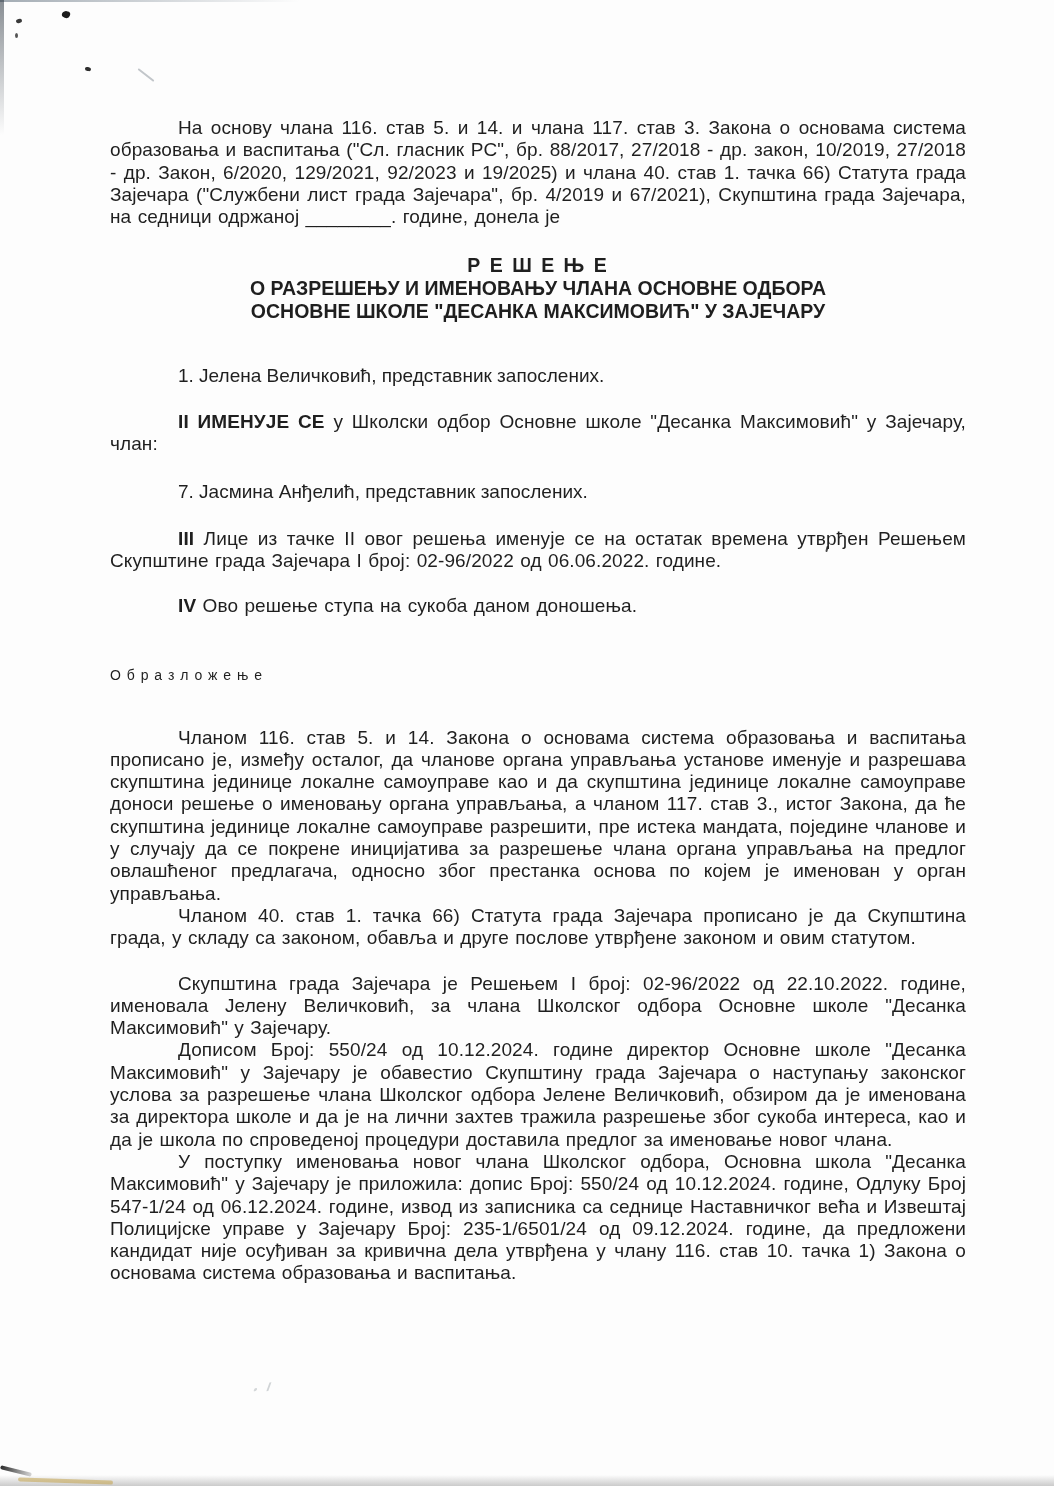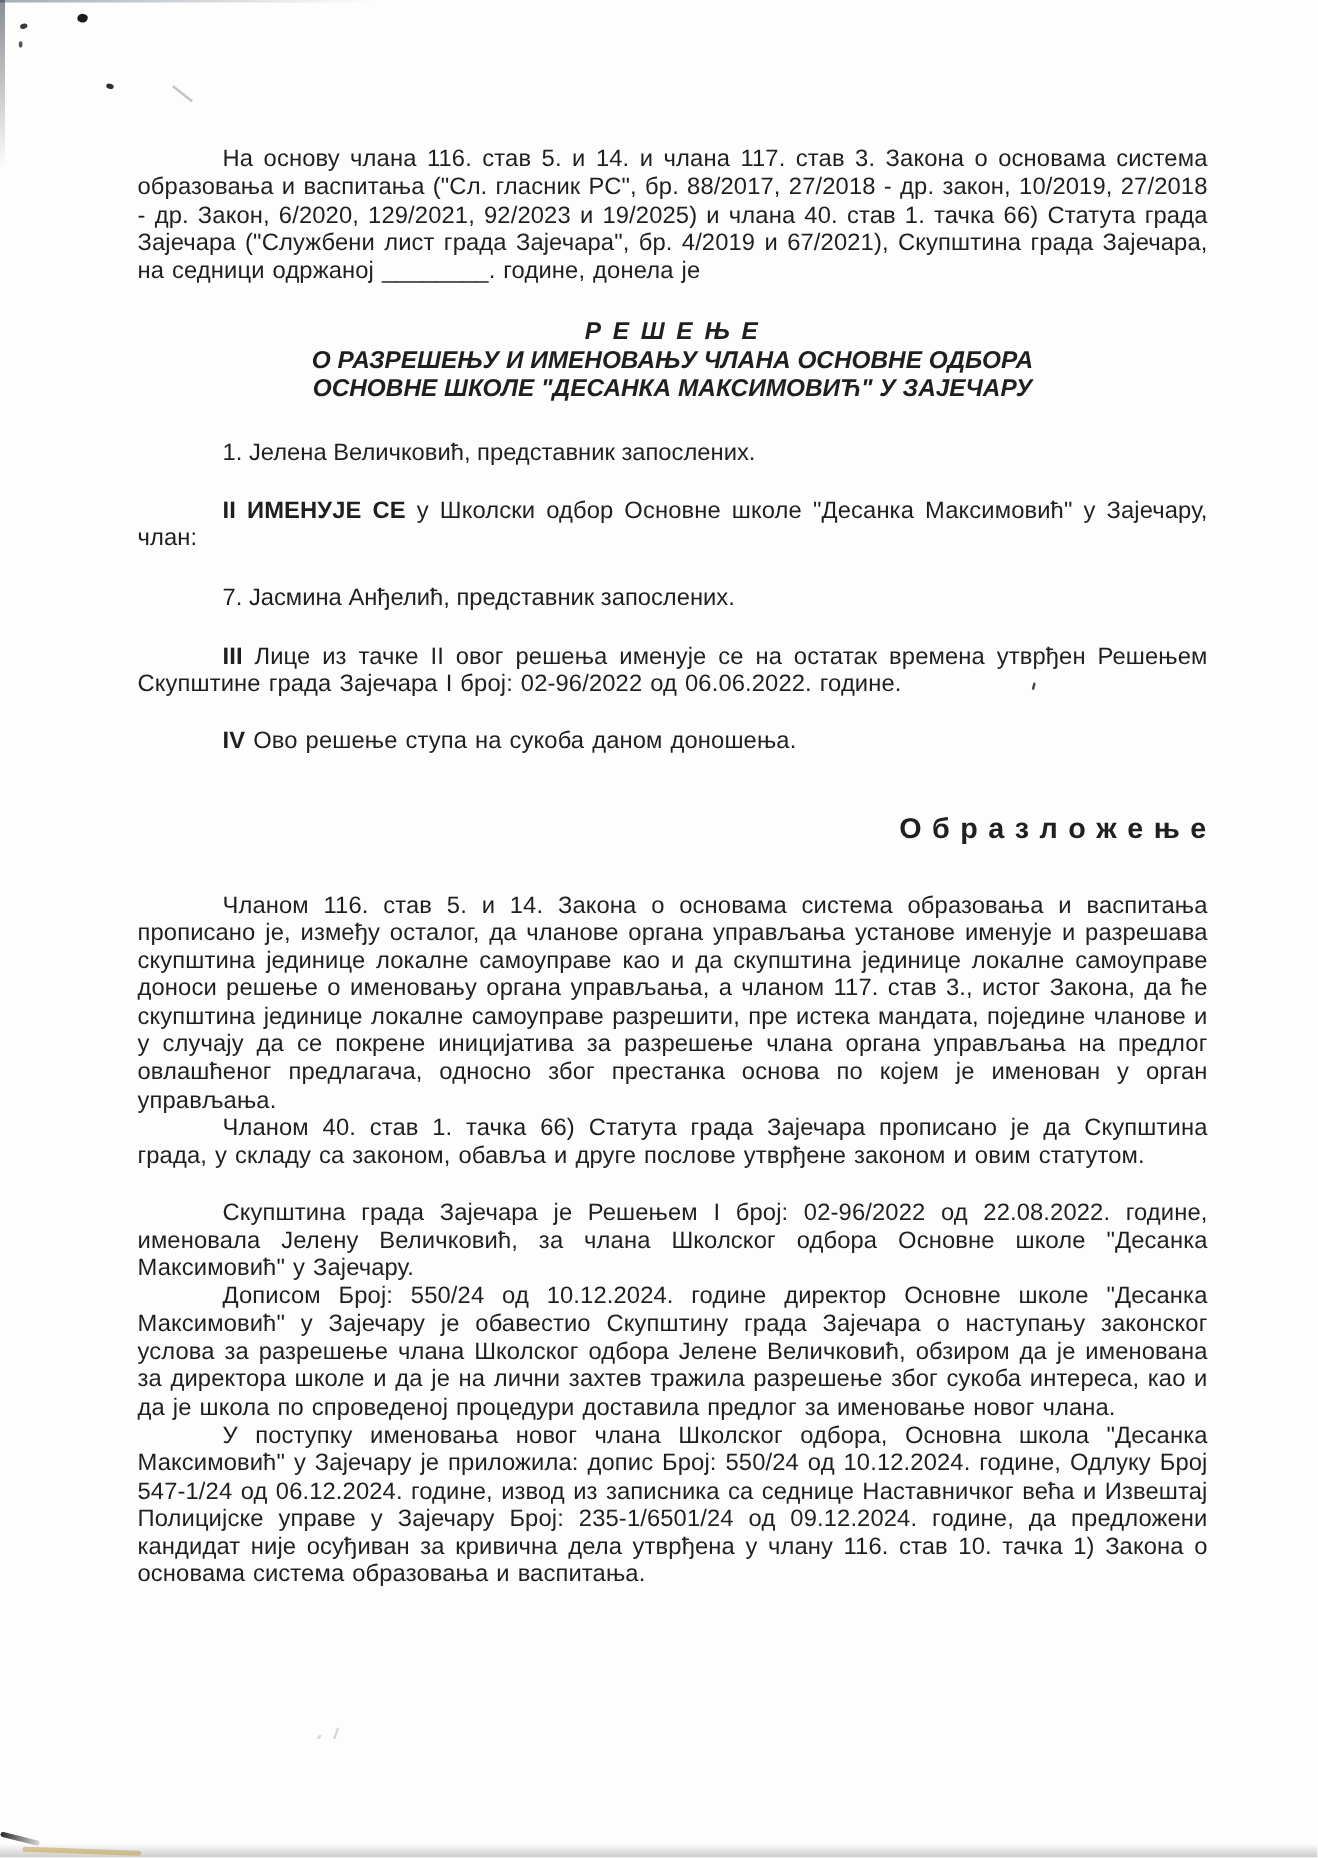--- a/index.html
+++ b/index.html
@@ -31,40 +31,39 @@
     letter-spacing: 0.1px;
     word-spacing: 1px;
   }
   .para .lead { font-weight: bold; }
   .intro { margin-bottom: 26px; }
   .title-block {
     text-align: center;
     font-weight: bold;
     font-size: 19.5px;
     line-height: 23px;
-    margin-bottom: 29px;
-    font-style: italic;
+    margin-bottom: 42px;
   }
   .title-block .t1 { letter-spacing: 2px; }
   .sec-1 { margin-bottom: 25px; }
   .list-item {
     font-size: 19px;
     line-height: 22.3px;
     margin: 0 0 23px 0;
     padding-left: 68px;
     text-indent: 0;
   }
   .sec-2 { margin-bottom: 26px; }
   .list-item-2 { margin-bottom: 24px; }
   .sec-3 { margin-bottom: 23px; }
   .sec-4 { margin-bottom: 46px; }
   .rationale-heading {
-    text-align: right;
-    font-weight: bold;
-    font-size: 23px;
+    text-align: left;
+    font-weight: normal;
+    font-size: 14px;
     letter-spacing: 1px;
     line-height: 22px;
     margin: 0 0 41px 0;
   }
   .expl { margin: 0; }
   .gap-after { margin-bottom: 23px; }
 
   
   .artifact { position: absolute; pointer-events: none; }
   .top-edge-line {
@@ -151,20 +150,20 @@
     <p class="para sec-3"><span class="lead">III</span><span> Лице из тачке II овог решења именује се на остатак времена утврђен Решењем Скупштине града Зајечара I број: 02-96/2022 од 06.06.2022. године.</span></p>
 
     <p class="para sec-4"><span class="lead">IV</span><span> Ово решење ступа на сукоба даном доношења.</span></p>
 
     <p class="rationale-heading">О б р а з л о ж е њ е</p>
 
     <p class="para expl">Чланом 116. став 5. и 14. Закона о основама система образовања и васпитања прописано је, између осталог, да чланове органа управљања установе именује и разрешава скупштина јединице локалне самоуправе као и да скупштина јединице локалне самоуправе доноси решење о именовању органа управљања, а чланом 117. став 3., истог Закона, да ће скупштина јединице локалне самоуправе разрешити, пре истека мандата, поједине чланове и у случају да се покрене иницијатива за разрешење члана органа управљања на предлог овлашћеног предлагача, односно због престанка основа по којем је именован у орган управљања.</p>
 
     <p class="para expl gap-after">Чланом 40. став 1. тачка 66) Статута града Зајечара прописано је да Скупштина града, у складу са законом, обавља и друге послове утврђене законом и овим статутом.</p>
 
-    <p class="para expl">Скупштина града Зајечара је Решењем I број: 02-96/2022 од 22.08.2022. године, именовала Јелену Величковић, за члана Школског одбора Основне школе "Десанка Максимовић" у Зајечару.</p>
+    <p class="para expl">Скупштина града Зајечара је Решењем I број: 02-96/2022 од 22.10.2022. године, именовала Јелену Величковић, за члана Школског одбора Основне школе "Десанка Максимовић" у Зајечару.</p>
 
     <p class="para expl">Дописом Број: 550/24 од 10.12.2024. године директор Основне школе "Десанка Максимовић" у Зајечару је обавестио Скупштину града Зајечара о наступању законског услова за разрешење члана Школског одбора Јелене Величковић, обзиром да је именована за директора школе и да је на лични захтев тражила разрешење због сукоба интереса, као и да је школа по спроведеној процедури доставила предлог за именовање новог члана.</p>
 
     <p class="para expl">У поступку именовања новог члана Школског одбора, Основна школа "Десанка Максимовић" у Зајечару је приложила: допис Број: 550/24 од 10.12.2024. године, Одлуку Број 547-1/24 од 06.12.2024. године, извод из записника са седнице Наставничког већа и Извештај Полицијске управе у Зајечару Број: 235-1/6501/24 од 09.12.2024. године, да предложени кандидат није осуђиван за кривична дела утврђена у члану 116. став 10. тачка 1) Закона о основама система образовања и васпитања.</p>
 
   </div>
 </div>
 
 </body></html>

